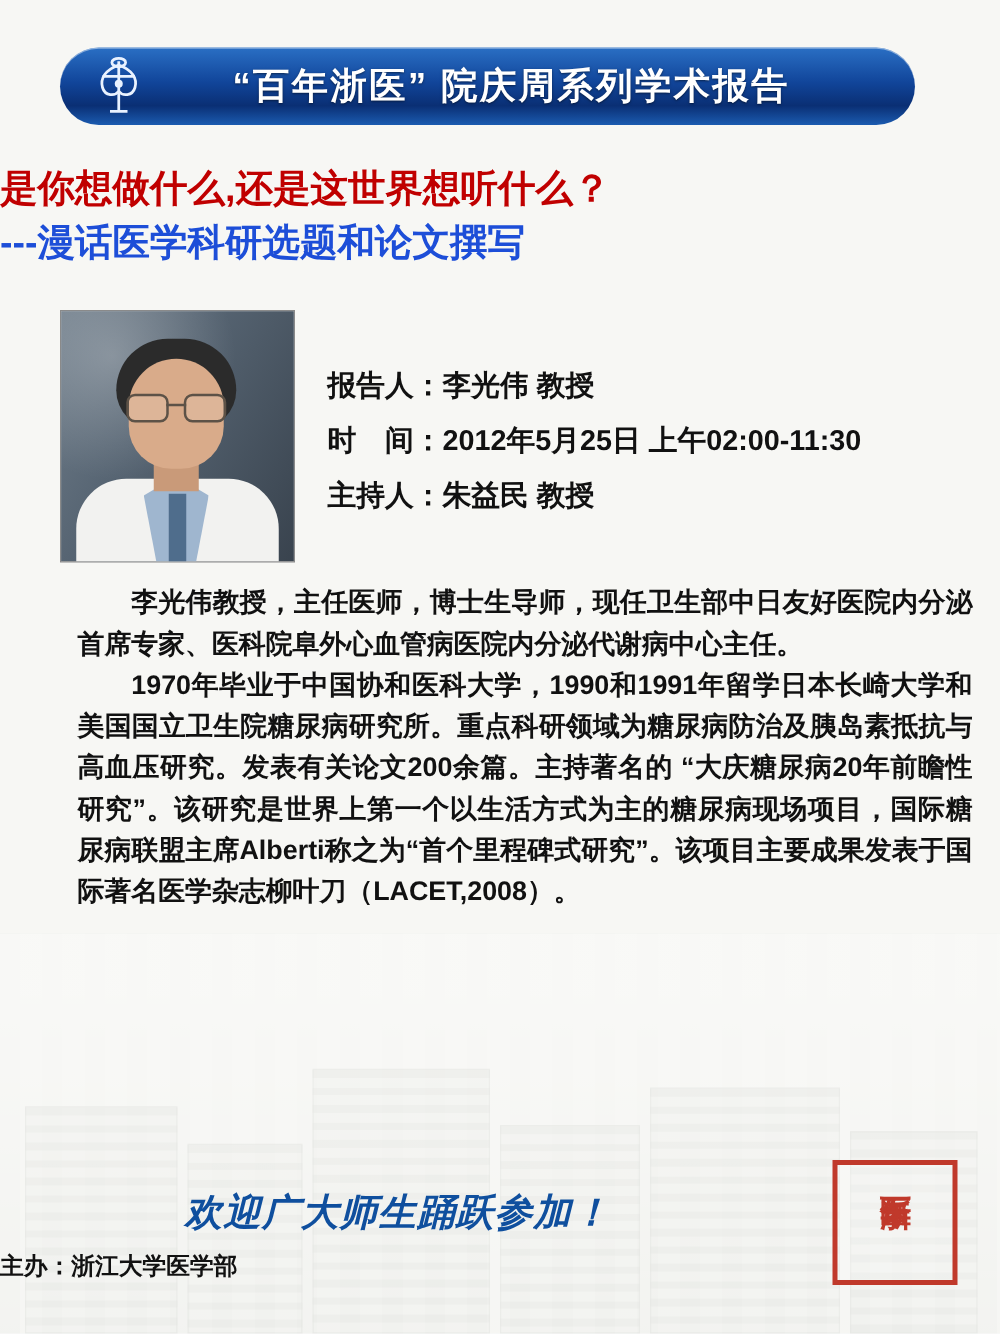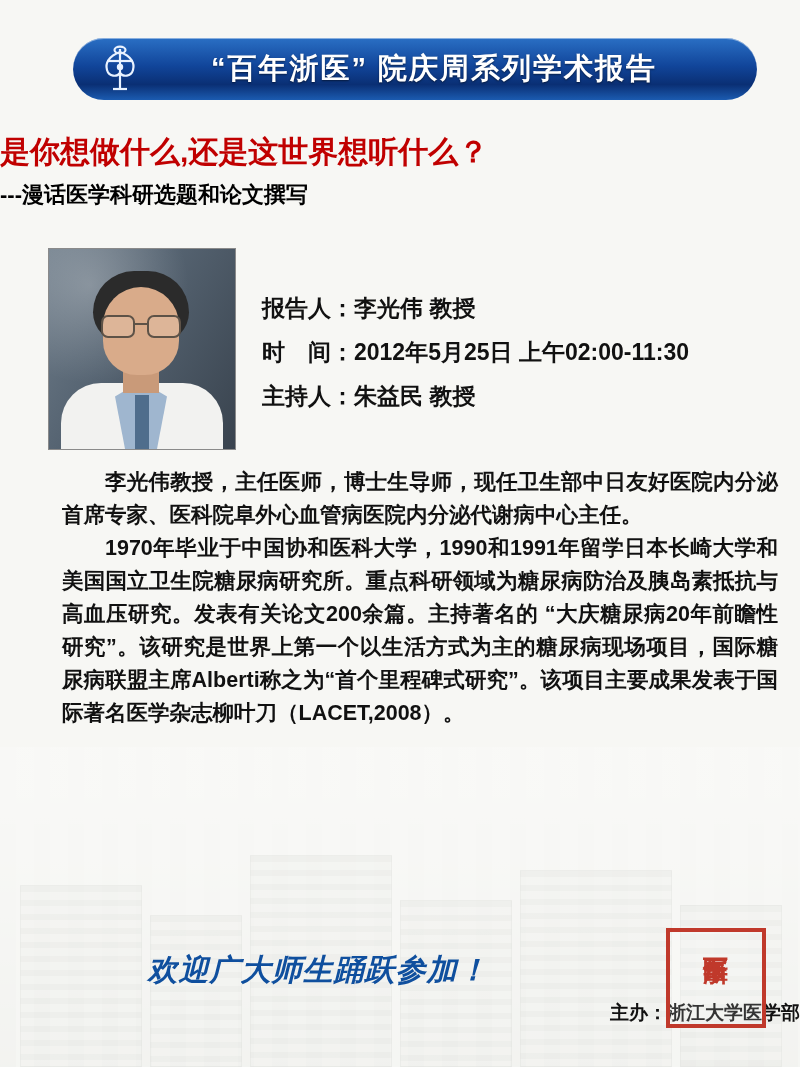--- a/index.html
+++ b/index.html
@@ -38,21 +38,21 @@
     position: absolute;
     background: repeating-linear-gradient(180deg, rgba(160,168,160,.55) 0 6px, rgba(215,219,214,.55) 6px 14px);
     border: 1px solid rgba(140,148,140,.5);
     opacity: .55;
   }
 
   
   .banner-wrap {
     position: absolute;
     top: 38px;
-    left: 73px;
+    left: 48px;
     width: 684px;
     height: 62px;
     text-decoration: underline;
   }
   .banner {
     position: absolute;
     inset: 0;
     border-radius: 34px;
     background: linear-gradient(180deg, #2a6fc4 0%, #11459a 45%, #0a2f74 75%, #1b5bb0 100%);
     box-shadow: inset 0 1px 0 rgba(255,255,255,.45);
@@ -89,22 +89,22 @@
     text-align: left;
   }
   .title-line1 {
     color: #c00000;
     font-size: 30px;
     font-weight: bold;
     letter-spacing: 0px;
     line-height: 38px;
   }
   .title-line2 {
-    color: #000000;
-    font-size: 22px;
+    color: #1d4ed8;
+    font-size: 30px;
     font-weight: bold;
     line-height: 40px;
     margin-top: 4px;
   }
 
   
   .info-row {
     position: absolute;
     top: 248px;
     left: 48px;
@@ -231,21 +231,21 @@
     font-size: 30px;
     font-weight: bold;
     font-style: italic;
     letter-spacing: 1px;
   }
   .organizer {
     position: absolute;
     left: 0;
     top: 1000px;
     width: 800px;
-    text-align: right;
+    text-align: left;
     color: #111111;
     font-size: 19px;
     font-weight: bold;
   }
   .seal {
     position: absolute;
     right: 34px;
     top: 928px;
     width: 92px;
     height: 92px;

